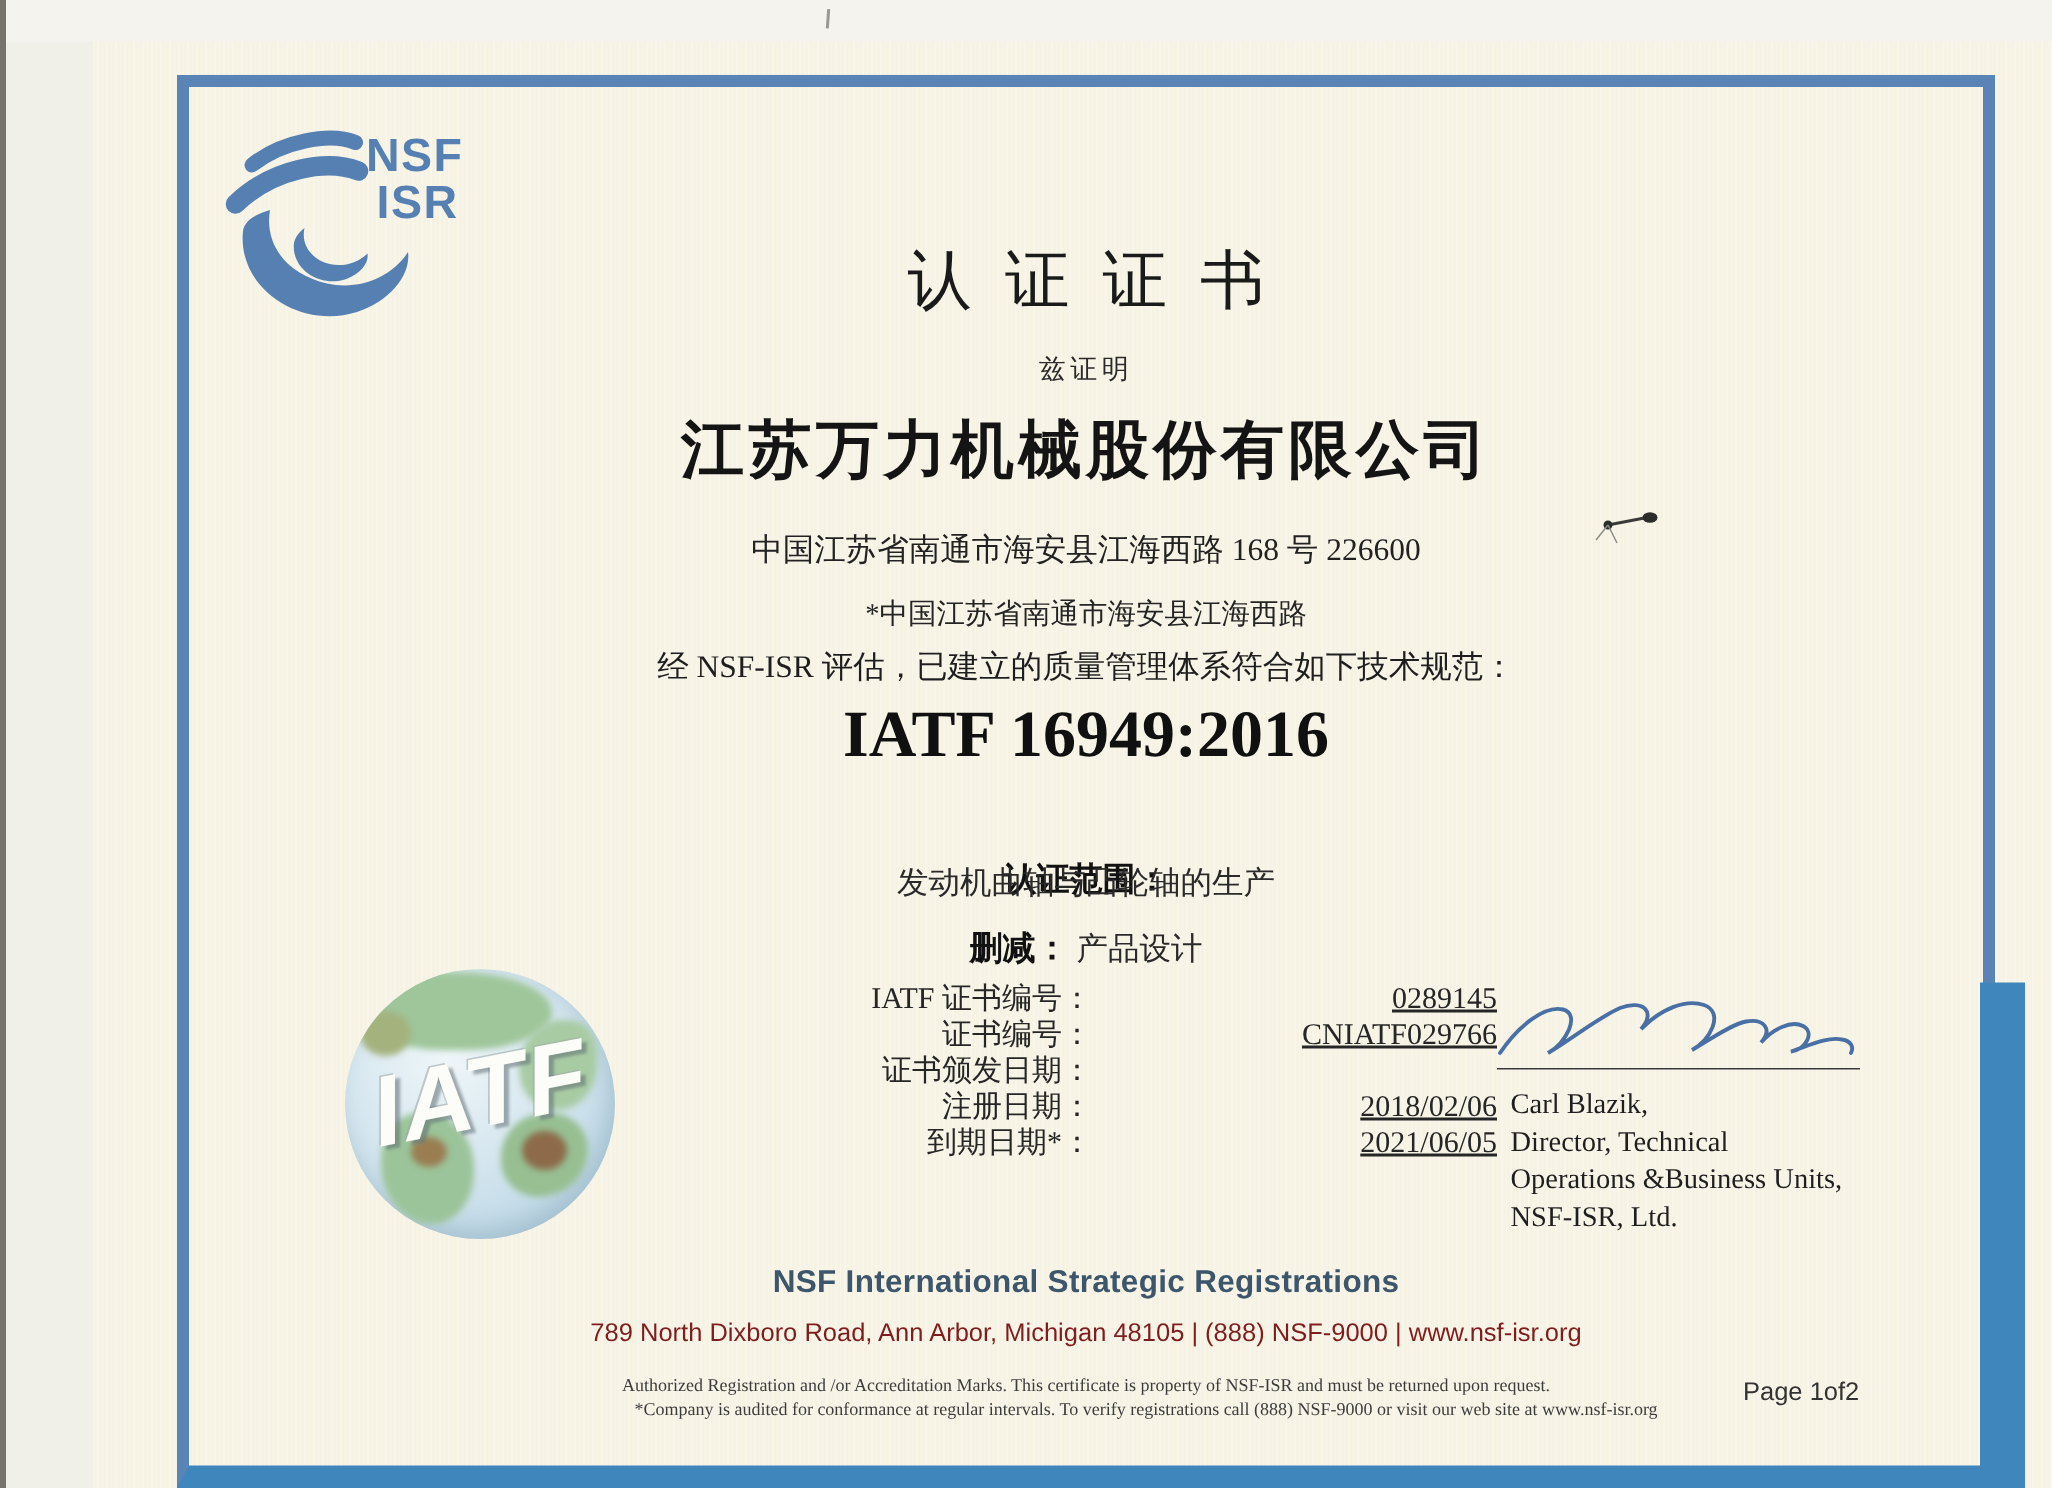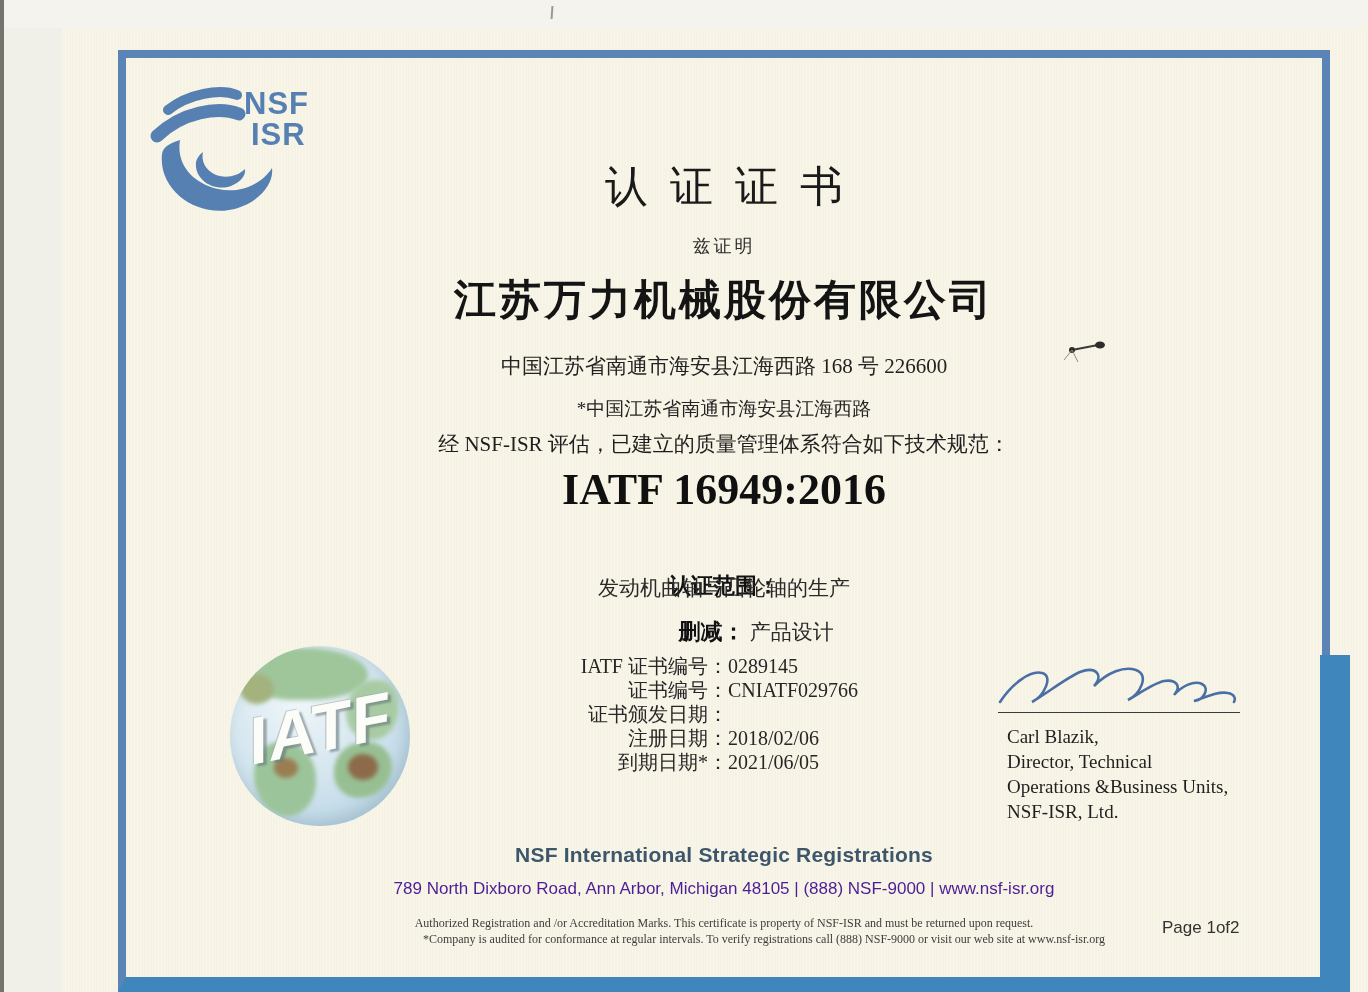--- a/index.html
+++ b/index.html
@@ -29,21 +29,21 @@
   
   .title{top:108px;font-size:43px;letter-spacing:22px;text-indent:22px;color:#1a1a1a;}
   .subtitle{top:184px;font-size:18px;letter-spacing:3px;color:#2a2a2a;}
   .company{top:222px;font-size:42px;font-weight:700;letter-spacing:3px;color:#141414;}
   .address{top:302px;font-size:21px;color:#222;}
   .note{top:346px;font-size:19px;color:#242424;}
   .statement{top:380px;font-size:21px;color:#1e1e1e;}
   .standard{top:414px;font-size:44px;font-weight:700;color:#101010;}
   .scope-label{top:494px;font-size:22px;font-weight:700;color:#111;margin-top:27px;}
   .scope-value{top:524px;font-size:21px;color:#2a2a2a;}
-  .exclusion{top:567px;font-size:21px;color:#2a2a2a;padding-left:32px;}
+  .exclusion{top:567px;font-size:21px;color:#2a2a2a;}
   .exclusion b{font-size:22px;color:#111;}
 
   
   .globe{left:112px;top:596px;width:180px;height:180px;border-radius:50%;overflow:hidden;
          background:radial-gradient(circle at 38% 32%, #eff6f9 0%, #d5e6ef 45%, #bcd7e6 80%, #aecde0 100%);
          box-shadow:inset -4px -6px 14px rgba(120,150,165,.35);}
   .blob{position:absolute;filter:blur(2px);}
   .b1{left:18px;top:2px;width:120px;height:52px;background:#9fc69b;border-radius:40% 60% 55% 45%;}
   .b2{left:116px;top:34px;width:52px;height:60px;background:#a8cba4;border-radius:60% 40% 55% 50%;}
   .b3{left:24px;top:96px;width:62px;height:74px;background:#9cc49a;border-radius:45% 55% 50% 60%;}
@@ -57,31 +57,31 @@
               text-shadow:3px 3px 2px rgba(95,110,115,.55), -1px -1px 0 rgba(160,170,170,.6);
               letter-spacing:1px;}
   .globe-reg{position:absolute;left:166px;top:24px;transform:rotate(-11deg);
              font-family:"Liberation Sans",sans-serif;font-size:13px;color:#8a9499;
              font-style:normal;font-weight:400;}
 
   
   .details{left:380px;top:604px;width:520px;font-size:20px;color:#262626;}
   .drow{display:flex;height:24px;line-height:24px;}
   .dlabel{width:230px;text-align:right;}
-  .dvalue{width:270px;text-align:left;}
+  .dvalue{width:270px;text-align:right;text-decoration:underline;}
 
   
   .sig-svg{left:872px;top:606px;}
   .sig-line{left:880px;top:662px;width:242px;height:1px;background:#3a3a3c;}
   .sig-block{left:889px;top:674px;font-size:19px;line-height:25px;color:#1f1f1f;text-align:left;}
 
   
   .footer-org{top:793px;font-family:"Liberation Sans",sans-serif;font-weight:700;
               font-size:21px;color:#3d566b;letter-spacing:.2px;}
-  .footer-addr{top:829px;font-family:"Liberation Sans",sans-serif;font-size:17px;color:#4c1d95;}
+  .footer-addr{top:829px;font-family:"Liberation Sans",sans-serif;font-size:17px;color:#7f1d1d;}
   .fine1{top:866px;font-size:12px;color:#3c3c3c;}
   .fine2{top:882px;font-size:12px;color:#3c3c3c;padding-left:40px;}
   .page-label{left:1044px;top:868px;font-family:"Liberation Sans",sans-serif;
               font-size:17px;color:#333;}
 
   
   .tick-top{position:absolute;left:551px;top:6px;width:2px;height:13px;background:#9a9892;transform:rotate(4deg);}
   .smudge{position:absolute;left:1058px;top:332px;}
 </style>
 </head>

